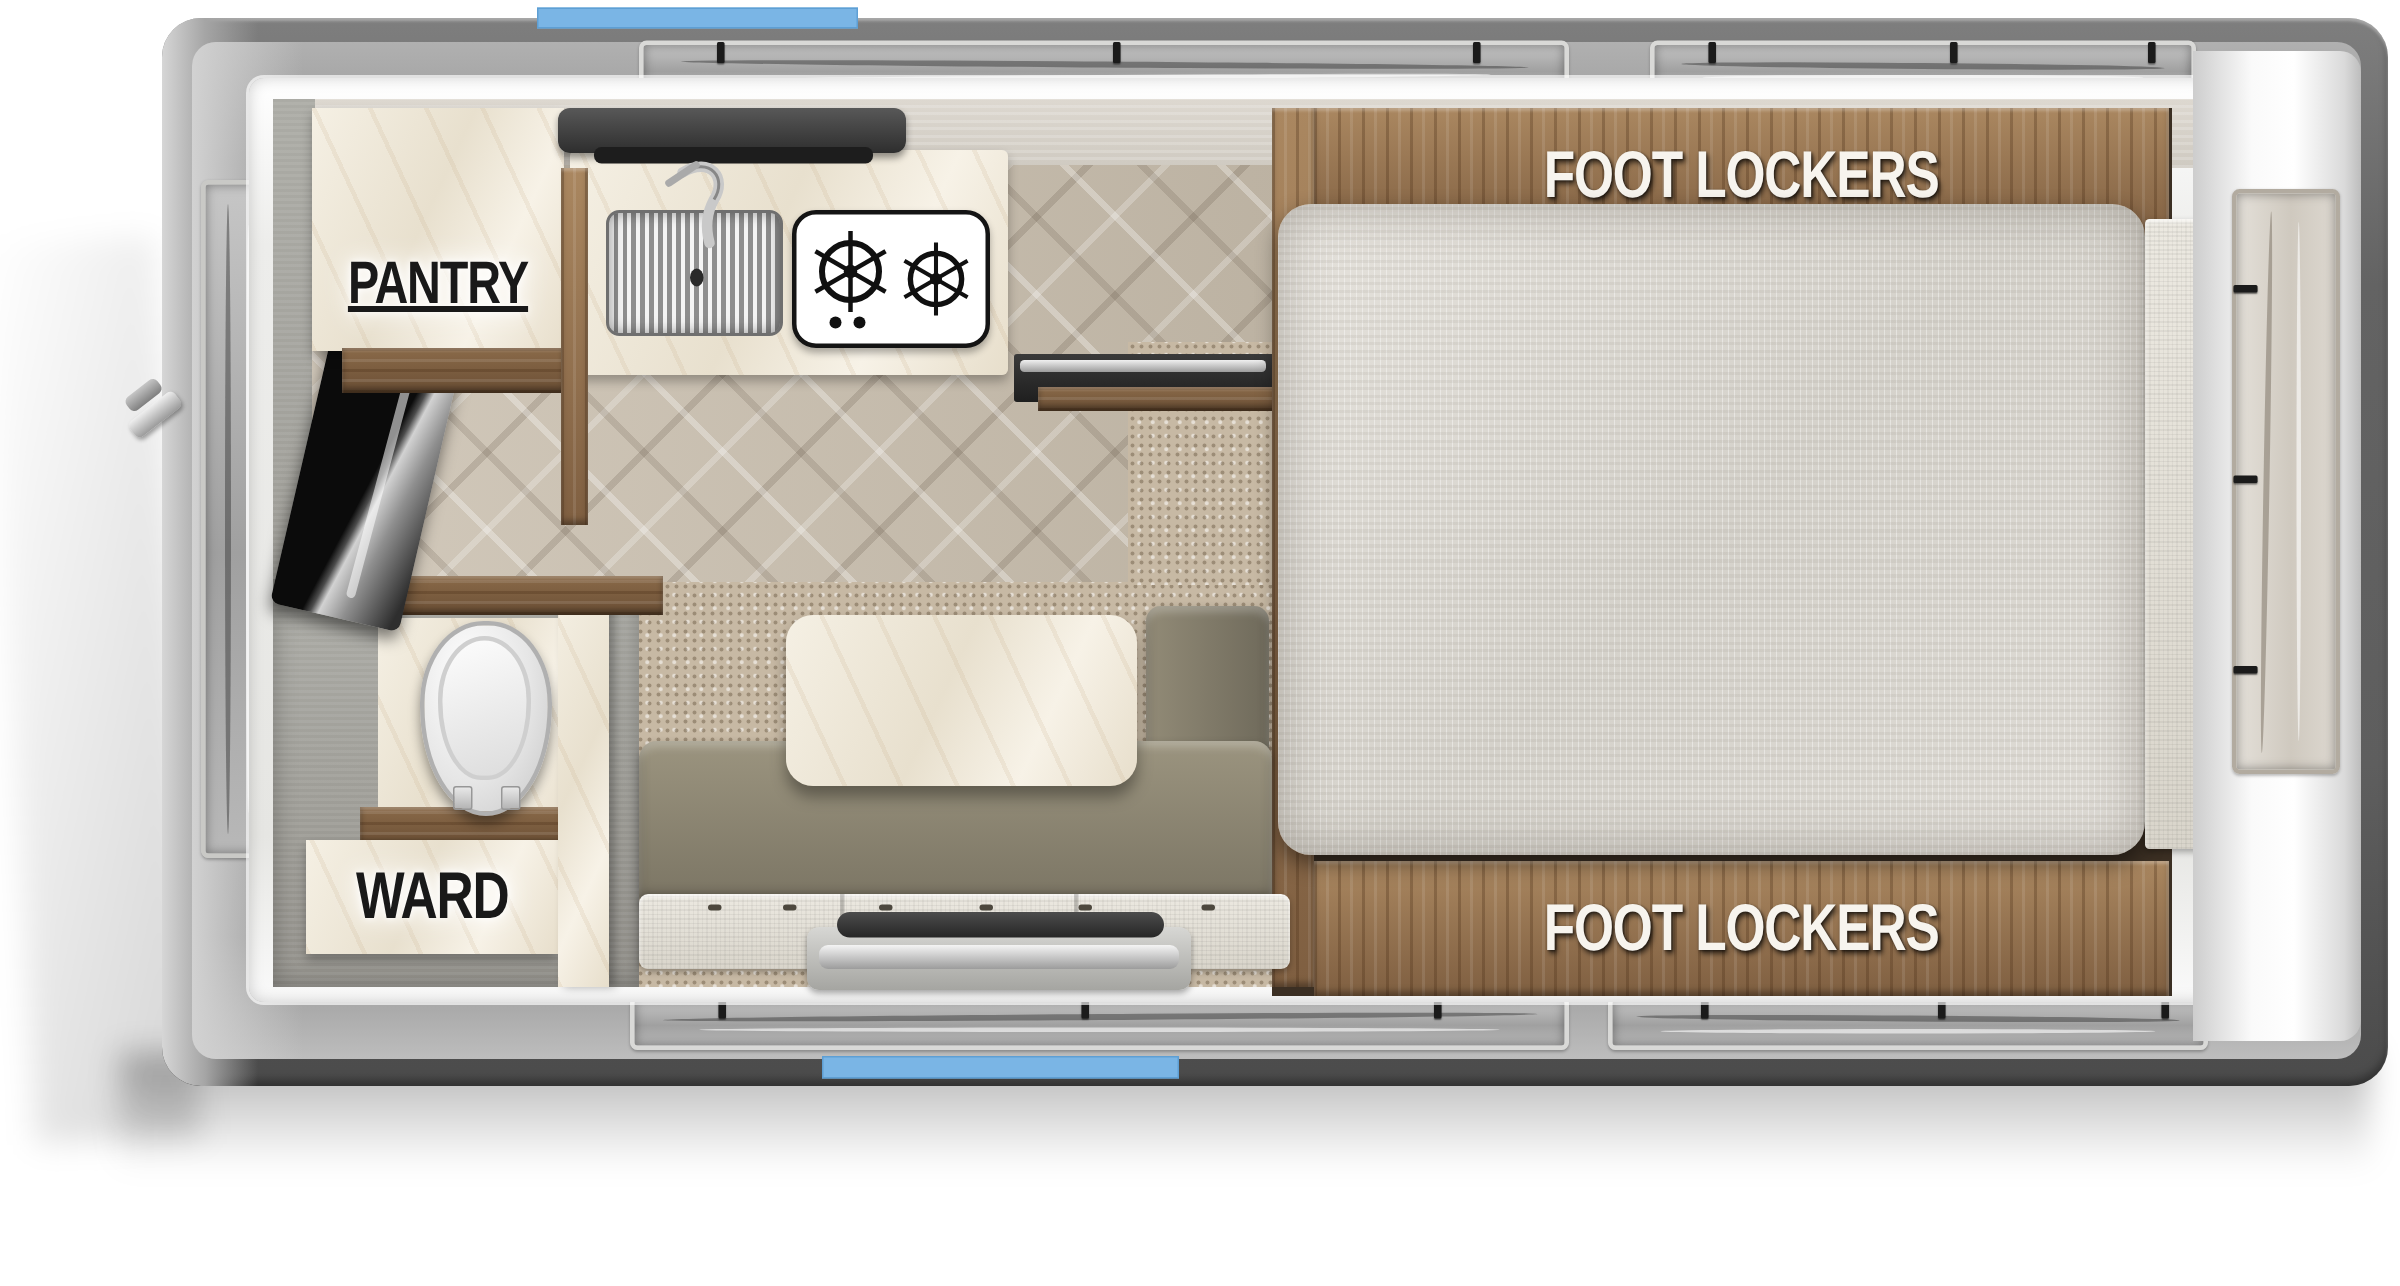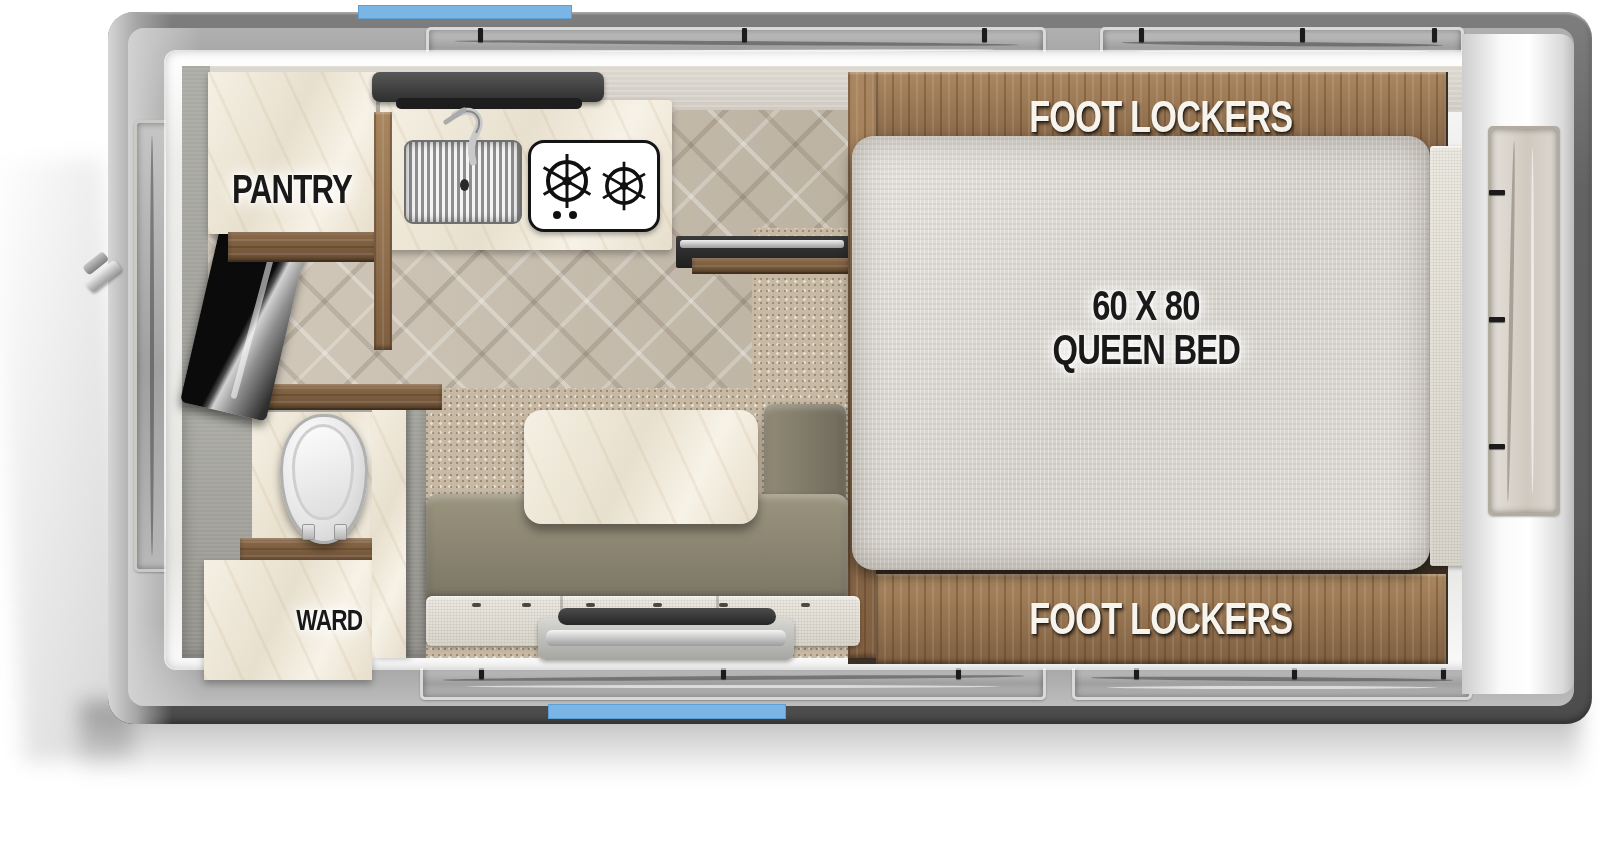--- a/index.html
+++ b/index.html
@@ -131,33 +131,33 @@
          border-radius:48% 48% 50% 50% / 42% 42% 56% 56%;
          background:radial-gradient(ellipse at 35% 28%,#ffffff,#e6e6e6 55%,#c6c6c6);
          border:3px solid #b0b0b0;box-sizing:border-box;box-shadow:0 5px 8px rgba(0,0,0,.4);"></div>
     <div class="abs" style="left:12px;top:10px;width:62px;height:96px;
          border-radius:50% 50% 46% 46% / 44% 44% 54% 54%;
          background:linear-gradient(160deg,#fdfdfd,#dcdcdc);border:3px solid #cfcfcf;box-sizing:border-box;"></div>
     <div class="abs" style="left:22px;top:110px;width:11px;height:14px;background:linear-gradient(180deg,#e8e8e8,#b5b5b5);border:1px solid #979797;border-radius:2px;"></div>
     <div class="abs" style="left:54px;top:110px;width:11px;height:14px;background:linear-gradient(180deg,#e8e8e8,#b5b5b5);border:1px solid #979797;border-radius:2px;"></div>
   </div>
 
-  <div class="abs marble lbl lbl-dark" style="left:204px;top:560px;width:168px;height:120px;font-size:29px;justify-content:flex-end;">
+  <div class="abs marble lbl lbl-dark" style="left:204px;top:560px;width:168px;height:76px;font-size:44px;">
     <span>WARD</span>
   </div>
   <div class="abs marble" style="left:372px;top:390px;width:34px;height:268px;box-shadow:4px 0 6px rgba(0,0,0,.3);"></div>
 
   <div class="abs wood-h" style="left:258px;top:384px;width:184px;height:26px;"></div>
   <div class="abs" style="left:200px;top:226px;width:88px;height:188px;border-radius:6px;transform:rotate(13deg);
               background:linear-gradient(105deg,#0b0b0b 52%,#4c4c4c 56%,#d2d2d2 60%,#8f8f8f 72%,#2e2e2e 95%);
               box-shadow:0 6px 10px rgba(0,0,0,.5);">
     <div class="abs" style="left:58%;top:8%;width:6px;height:84%;background:rgba(255,255,255,.55);transform:rotate(2deg);border-radius:3px;"></div>
   </div>
 
-  <div class="abs marble lbl lbl-dark" style="left:208px;top:72px;width:168px;height:162px;font-size:40px;padding-top:72px;">
+  <div class="abs marble lbl lbl-dark" style="left:208px;top:72px;width:168px;height:162px;font-size:40px;padding-top:72px;text-decoration:underline;">
     <span>PANTRY</span>
   </div>
   <div class="abs wood-h" style="left:228px;top:232px;width:148px;height:30px;"></div>
 
   <div class="abs marble" style="left:380px;top:100px;width:292px;height:150px;border-radius:4px;"></div>
   <div class="abs wood" style="left:374px;top:112px;width:18px;height:238px;"></div>
 
   <div class="abs" style="left:372px;top:72px;width:232px;height:30px;border-radius:8px;background:linear-gradient(180deg,#585858,#2e2e2e);box-shadow:0 3px 5px rgba(0,0,0,.4);"></div>
   <div class="abs" style="left:396px;top:98px;width:186px;height:11px;border-radius:5px;background:#1d1d1d;"></div>
 
@@ -202,28 +202,20 @@
   <div class="abs" style="left:848px;top:72px;width:600px;height:592px;background:#3b2f23;"></div>
   <div class="abs wood" style="left:848px;top:72px;width:28px;height:586px;"></div>
   <div class="abs wood lbl lbl-white" style="left:876px;top:72px;width:570px;height:90px;font-size:44px;">
     <span>FOOT LOCKERS</span>
   </div>
   <div class="abs wood lbl lbl-white" style="left:876px;top:574px;width:570px;height:90px;font-size:44px;">
     <span>FOOT LOCKERS</span>
   </div>
   <div class="abs mattress" style="left:852px;top:136px;width:578px;height:434px;"></div>
   <div class="abs linen" style="left:1430px;top:146px;width:44px;height:420px;border-radius:3px;background-color:#d6d0c4;"></div>
-  <div class="abs" style="left:966px;top:284px;width:360px;height:92px;">
-    <div class="lbl lbl-dark" style="height:44px;font-size:42px;">
-      <span>60 X 80</span>
-    </div>
-    <div class="lbl lbl-dark" style="height:44px;font-size:42px;">
-      <span>QUEEN BED</span>
-    </div>
-  </div>
 
   <div class="abs olive" style="left:764px;top:404px;width:82px;height:108px;border-radius:10px;background:linear-gradient(90deg,#928b77,#6f6a5b);"></div>
   <div class="abs olive" style="left:426px;top:494px;width:422px;height:108px;border-radius:12px 12px 4px 4px;"></div>
   <div class="abs linen" style="left:426px;top:596px;width:434px;height:50px;border-radius:6px;">
     <div class="abs" style="left:134px;top:0;width:3px;height:100%;background:rgba(0,0,0,.18);"></div>
     <div class="abs" style="left:290px;top:0;width:3px;height:100%;background:rgba(0,0,0,.18);"></div>
     <div class="abs" style="left:46px;top:7px;width:9px;height:4px;background:#4d483e;border-radius:2px;"></div>
     <div class="abs" style="left:96px;top:7px;width:9px;height:4px;background:#4d483e;border-radius:2px;"></div>
     <div class="abs" style="left:160px;top:7px;width:9px;height:4px;background:#4d483e;border-radius:2px;"></div>
     <div class="abs" style="left:227px;top:7px;width:9px;height:4px;background:#4d483e;border-radius:2px;"></div>

